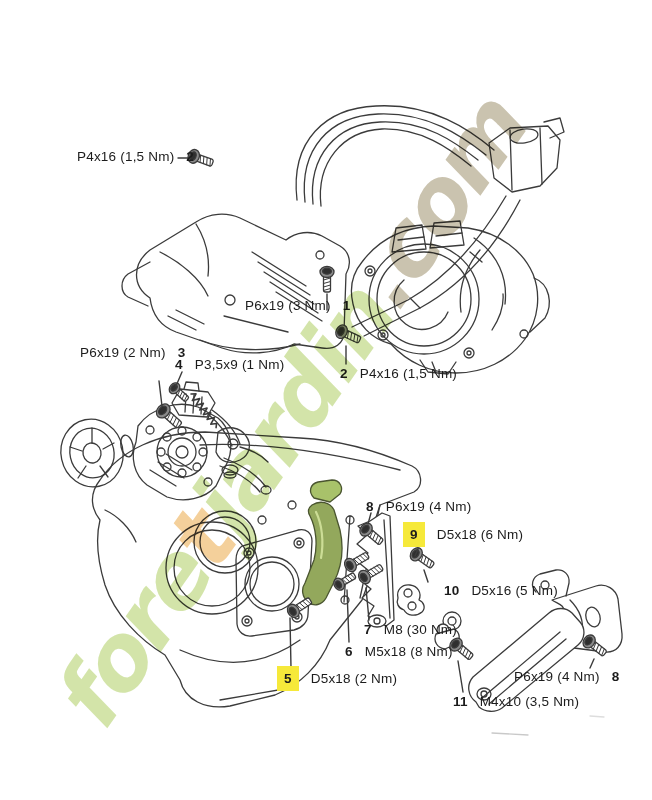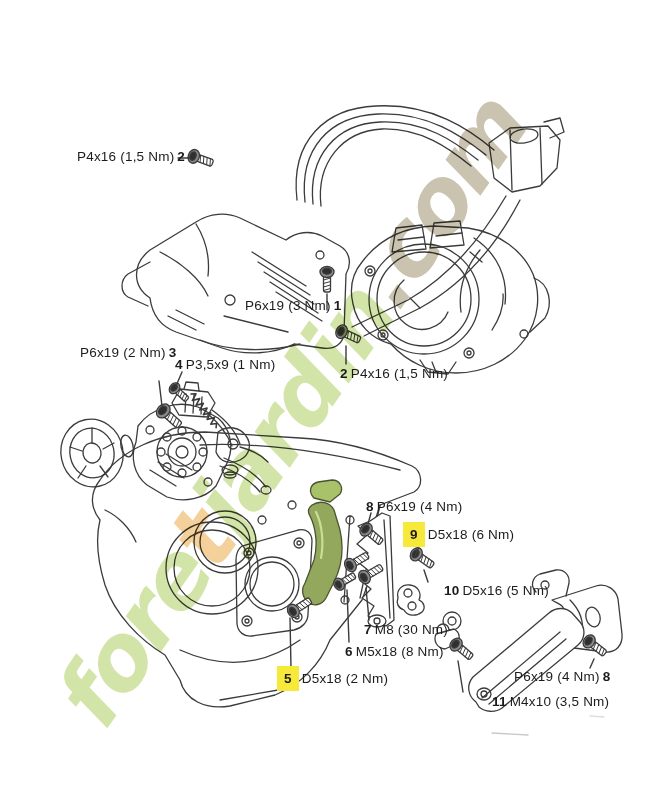--- a/index.html
+++ b/index.html
@@ -1,20 +1,20 @@
 <!DOCTYPE html>
 <html><head>
 <meta charset="utf-8">
 <style>
   html,body{margin:0;padding:0;background:#fff;}
   .screenshot{position:relative;width:652px;height:800px;background:#ffffff;overflow:hidden;
               font-family:"Liberation Sans",sans-serif;}
   .diagram-svg{position:absolute;left:0;top:0;z-index:1;}
   .labels-layer{position:absolute;left:0;top:0;width:652px;height:800px;z-index:2;}
-  .part-label{position:absolute;display:flex;align-items:center;gap:3px;white-space:nowrap;
+  .part-label{position:absolute;display:flex;align-items:center;gap:12px;white-space:nowrap;
               font-size:13.5px;color:#1c1c1c;letter-spacing:.2px;}
   .part-label .num{font-weight:700;}
   .part-label .num.hl{padding:5px 7px;}
   .watermark{position:absolute;left:30px;top:680px;z-index:5;transform:rotate(-55deg);
              transform-origin:0 0;white-space:nowrap;pointer-events:none;
              font-family:"DejaVu Sans",sans-serif;font-style:italic;font-weight:700;
              font-size:90px;letter-spacing:-3px;line-height:120px;
              mix-blend-mode:multiply;opacity:.92;}
   svg *{vector-effect:non-scaling-stroke;}
 </style>
@@ -258,20 +258,20 @@
         <span class="spec">M5x18 (8 Nm)</span>
       </div>
       <div class="part-label" style="left: 277px; top: 666px;">
         <span class="num hl" style="background: rgb(246, 233, 58);">5</span>
         <span class="spec">D5x18 (2 Nm)</span>
       </div>
       <div class="part-label" style="left: 514px; top: 669px;">
         <span class="spec">P6x19 (4 Nm)</span>
         <span class="num">8</span>
       </div>
-      <div class="part-label" style="left: 453px; top: 694px; margin-left: 39px;">
+      <div class="part-label" style="left: 453px; top: 694px;">
         <span class="num">11</span>
         <span class="spec">M4x10 (3,5 Nm)</span>
       </div>
     </div>
 
   <div class="watermark"><span style="color: rgb(207, 226, 162);">f</span><span style="color: rgb(207, 226, 162);">o</span><span style="color: rgb(207, 226, 162);">r</span><span style="color: rgb(207, 226, 162);">e</span><span style="color: rgb(244, 204, 146);">t</span><span style="color: rgb(207, 226, 162);">j</span><span style="color: rgb(207, 226, 162);">a</span><span style="color: rgb(207, 226, 162);">r</span><span style="color: rgb(207, 226, 162);">d</span><span style="color: rgb(207, 226, 162);">i</span><span style="color: rgb(207, 226, 162);">n</span><span style="color: rgb(198, 190, 168);">.</span><span style="color: rgb(198, 190, 168);">c</span><span style="color: rgb(198, 190, 168);">o</span><span style="color: rgb(198, 190, 168);">m</span></div>
 </div>
 
 </body></html>

